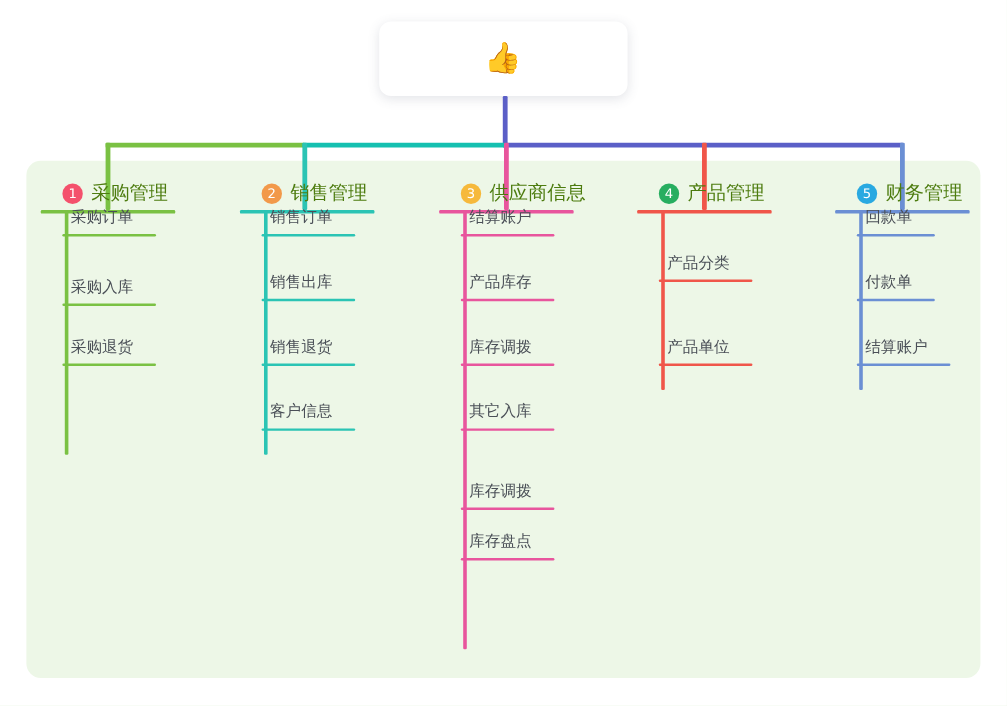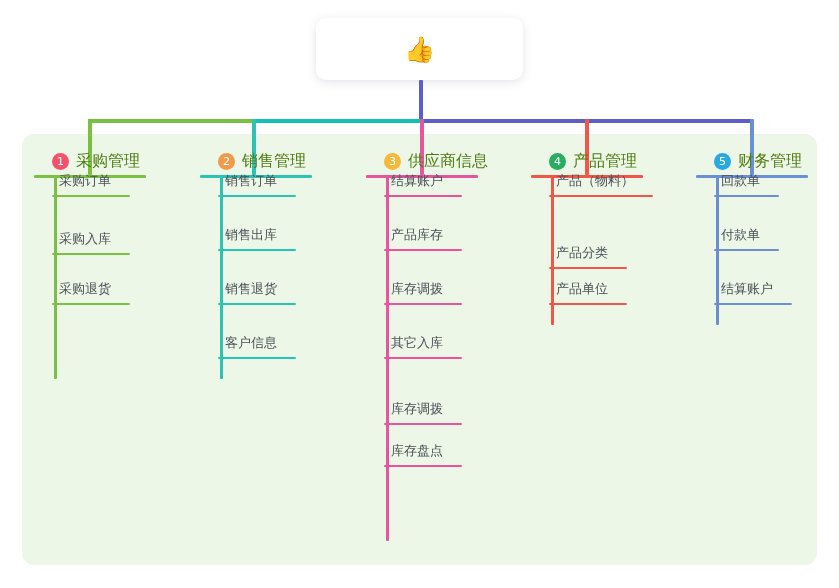--- a/index.html
+++ b/index.html
@@ -149,25 +149,21 @@
         <div class="leaf-rule" style="width:78px;background:#e8559d"></div>
       </div>
       </div>
       <div class="branch" style="left:531px">
         <div class="branch-head">
       <span class="badge" style="background:#27ae60">4</span>
       <span class="branch-title">产品管理</span>
       <span class="head-rule" style="top:31px;width:112px;background:#f0564a"></span>
     </div>
         <span class="spine" style="left:20px;top:31px;height:150px;background:#f0564a"></span>
-        <div class="leaf" style="top:28px">
-        <div class="leaf-text">产品（物料）</div>
-        <div class="leaf-rule" style="width:104px;background:#f0564a"></div>
-      </div>
-        <div class="leaf" style="top:100px">
+        <div class="leaf" style="top:66px">
         <div class="leaf-text">产品分类</div>
         <div class="leaf-rule" style="width:78px;background:#f0564a"></div>
       </div>
         <div class="leaf" style="top:136px">
         <div class="leaf-text">产品单位</div>
         <div class="leaf-rule" style="width:78px;background:#f0564a"></div>
       </div>
       </div>
       <div class="branch" style="left:696px">
         <div class="branch-head">

